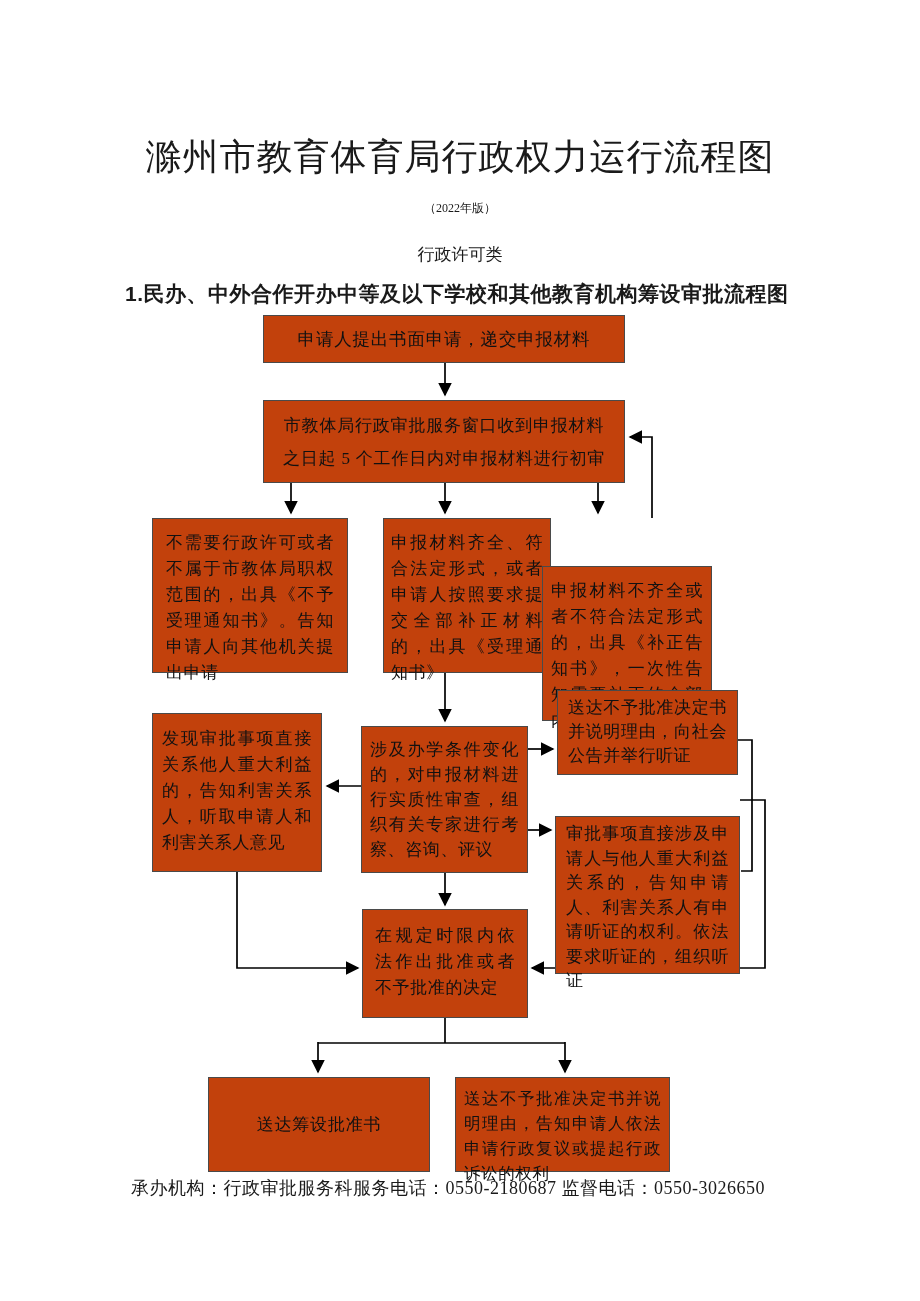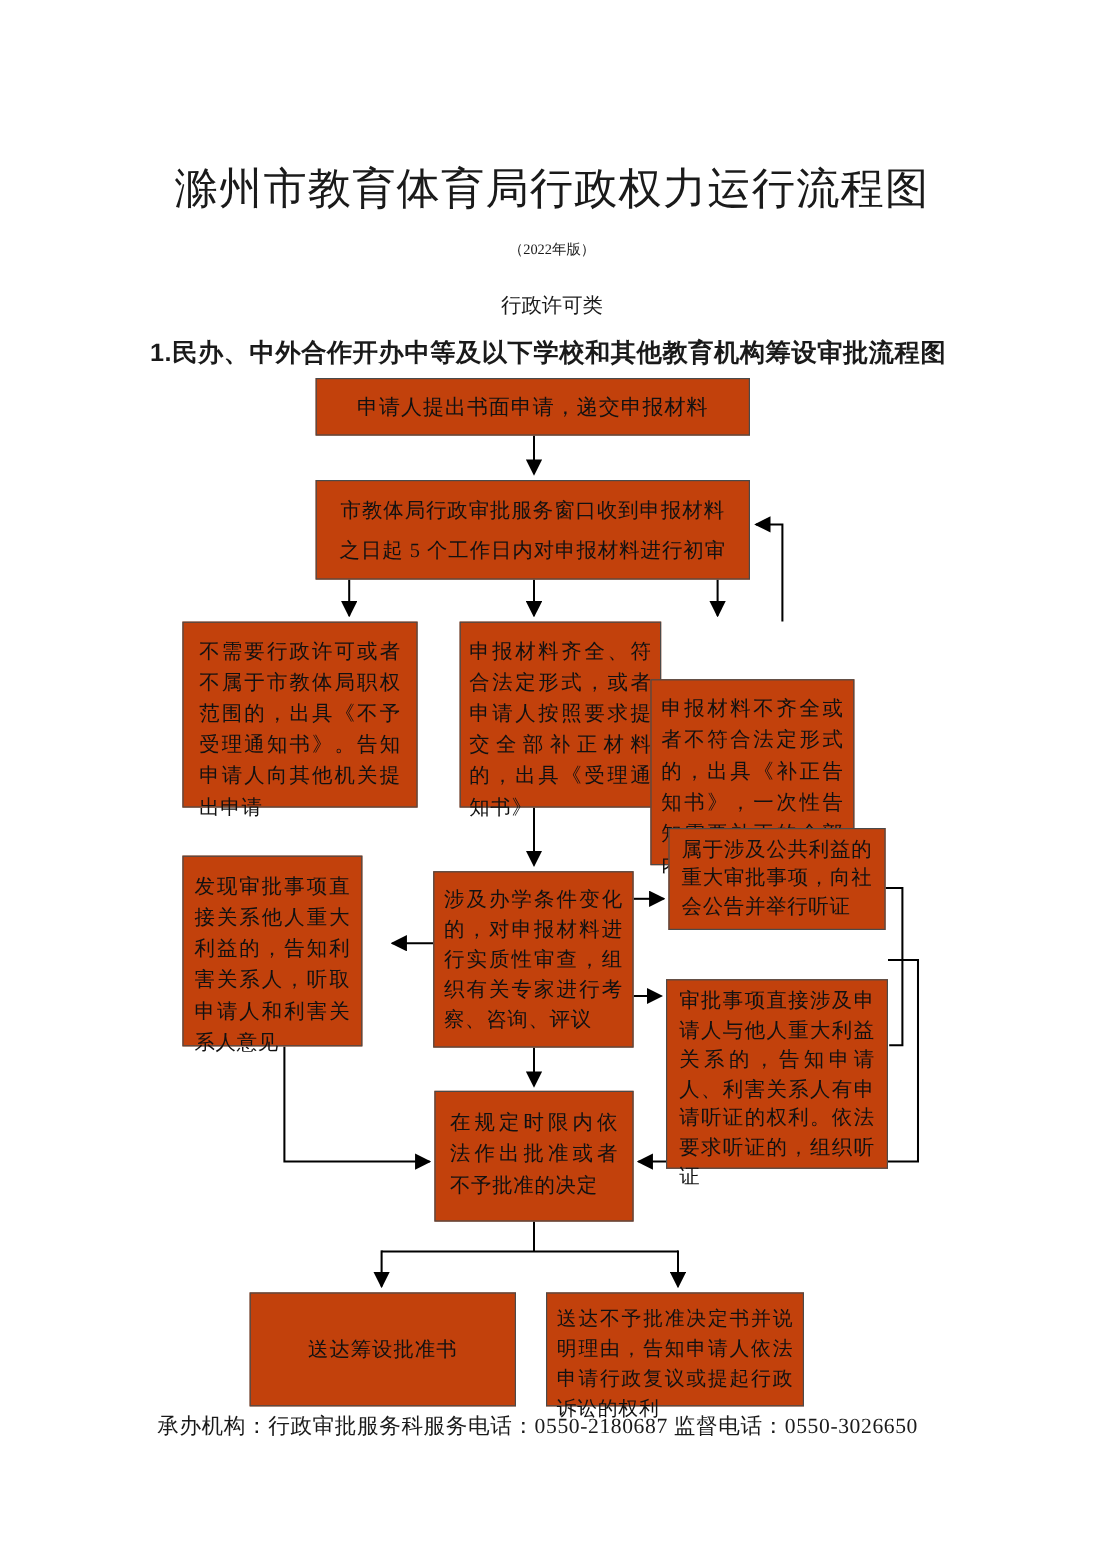--- a/index.html
+++ b/index.html
@@ -46,21 +46,21 @@
     letter-spacing:0.6px;
   }
   
   .n-apply        {left:263px;top:315px;width:362px;height:48px;font-size:17.5px;}
   .n-review       {left:263px;top:400px;width:362px;height:83px;
                    display:flex;flex-direction:column;align-items:center;justify-content:center;
                    text-align:center;line-height:33px;letter-spacing:0.8px;}
   .n-notaccepted  {left:152px;top:518px;width:196px;height:155px;padding:11px 13px;}
   .n-accepted     {left:362px;top:518px;width:168px;height:155px;padding:11px 7px;margin-left:21px;}
   .n-supplement   {left:542px;top:518px;width:170px;height:155px;padding:11px 8px;margin-top:48px;}
-  .n-stakeholder  {left:152px;top:713px;width:150px;height:159px;padding:12px 9px;}
+  .n-stakeholder  {left:152px;top:713px;width:170px;height:159px;padding:12px 9px;}
   .n-substantive  {left:361px;top:726px;width:167px;height:147px;padding:10px 8px;line-height:25px;letter-spacing:1.2px;}
   .n-publichear   {left:557px;top:690px;width:181px;height:85px;padding:5px 10px;line-height:24px;}
   .n-hearrights   {left:555px;top:788px;width:185px;height:158px;padding:5px 10px;line-height:24.5px;margin-top:28px;}
   .n-decision     {left:362px;top:909px;width:166px;height:109px;padding:13px 12px;letter-spacing:1.2px;}
   .n-approve      {left:208px;top:1077px;width:222px;height:95px;}
   .n-reject       {left:455px;top:1077px;width:215px;height:95px;padding:8px 8px;font-size:16.5px;line-height:25px;}
   svg.flow{
     position:absolute;left:0;top:0;width:920px;height:1301px;
     pointer-events:none;
   }
@@ -111,21 +111,21 @@
   <div class="node fill n-notaccepted">不需要行政许可或者不属于市教体局职权范围的，出具《不予受理通知书》。告知申请人向其他机关提出申请</div>
 
   <div class="node fill n-accepted">申报材料齐全、符合法定形式，或者申请人按照要求提交全部补正材料的，出具《受理通知书》</div>
 
   <div class="node fill n-supplement">申报材料不齐全或者不符合法定形式的，出具《补正告知书》，一次性告知需要补正的全部内容</div>
 
   <div class="node fill n-stakeholder">发现审批事项直接关系他人重大利益的，告知利害关系人，听取申请人和利害关系人意见</div>
 
   <div class="node fill n-substantive">涉及办学条件变化的，对申报材料进行实质性审查，组织有关专家进行考察、咨询、评议</div>
 
-  <div class="node fill n-publichear">属于涉及公共利益的重大审批事项，向社会公告并举行听证</div>
+  <div class="node fill n-publichear">送达不予批准决定书并说明理由，向社会公告并举行听证</div>
 
   <div class="node fill n-hearrights">审批事项直接涉及申请人与他人重大利益关系的，告知申请人、利害关系人有申请听证的权利。依法要求听证的，组织听证</div>
 
   <div class="node fill n-decision">在规定时限内依法作出批准或者不予批准的决定</div>
 
   <div class="node center n-approve">送达筹设批准书</div>
 
   <div class="node fill n-reject">送达不予批准决定书并说明理由，告知申请人依法申请行政复议或提起行政诉讼的权利</div>
 
   <div class="footer-note">承办机构：行政审批服务科服务电话：0550-2180687 监督电话：0550-3026650</div>

